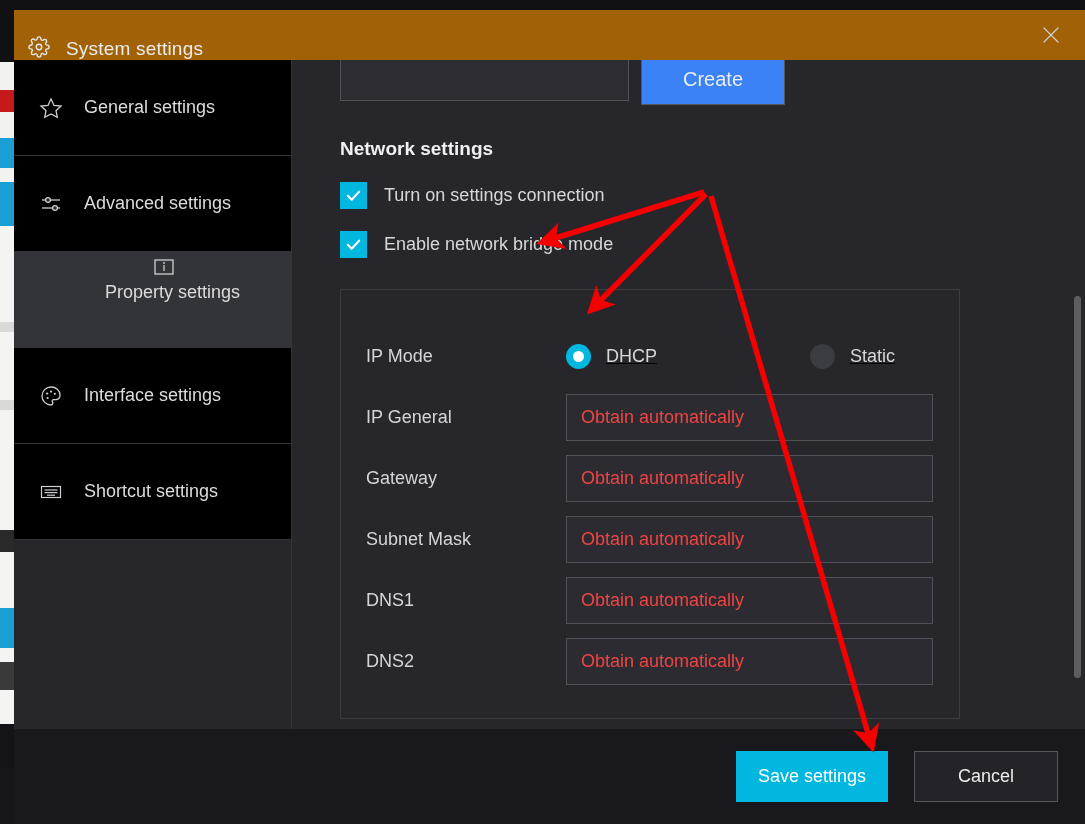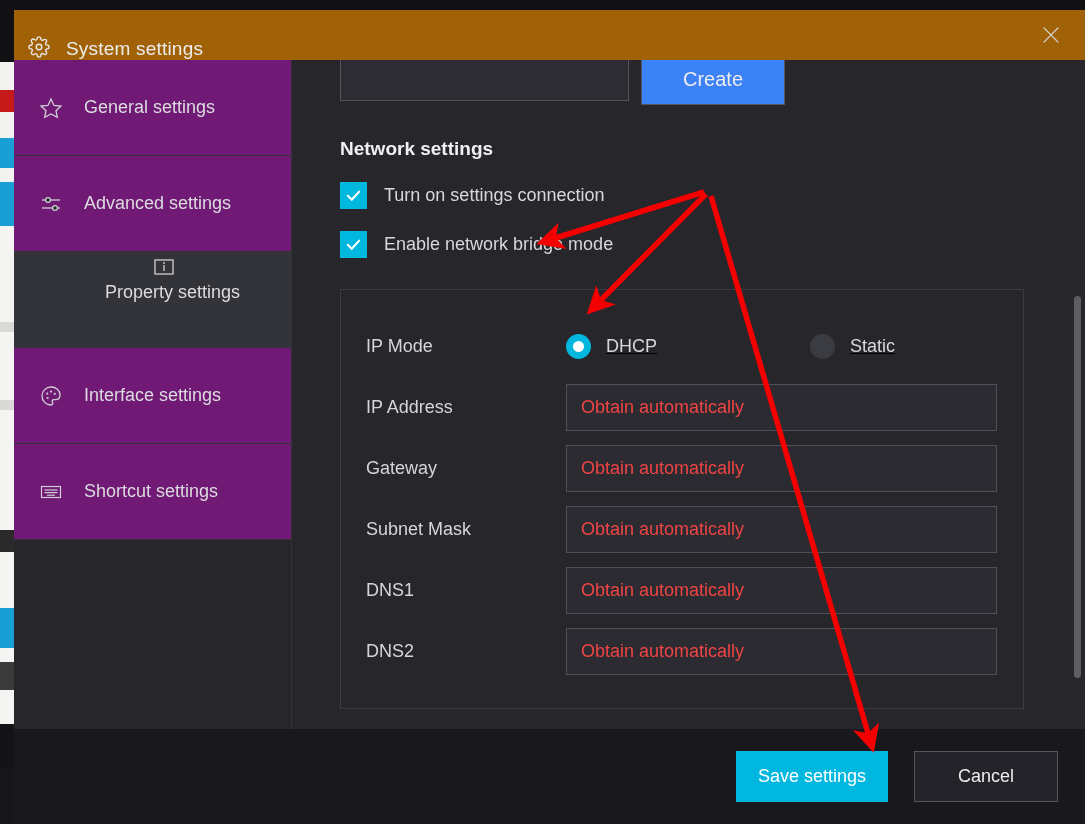--- a/index.html
+++ b/index.html
@@ -79,21 +79,21 @@
     flex-direction: column;
   }
   .side-item {
     height: 96px;
     display: flex;
     align-items: center;
     padding-left: 22px;
     border-bottom: 1px solid #323238;
     color: #d2d2d5;
     cursor: pointer;
-    background: #701a75;
+    background: #000000;
   }
   .side-item.active { background: #33333a; flex-direction: column; }
   .side-icon {
     width: 30px; height: 30px;
     display: flex; align-items: center; justify-content: center;
     color: #cfcfd3;
     flex: 0 0 30px;
   }
   .side-label { margin-left: 18px; font-size: 18px; color: #dcdcdf; }
   .sidebar-filler { flex: 1 1 auto; background: #26262b; }
@@ -154,22 +154,22 @@
     display: flex; align-items: center; justify-content: center;
     flex: 0 0 27px;
   }
   .checkline .label { margin-left: 17px; font-size: 18px; color: #d8d8db; }
 
   
   .ip-panel {
     margin-top: 31px;
     border: 1px solid #3c3c44;
     background: #26262b;
-    padding: 26px 26px 26px 25px;
-    width: 684px;
+    padding: 36px 26px 26px 25px;
+    width: 620px;
   }
   .ip-row {
     display: flex;
     align-items: center;
     min-height: 61px;
   }
   .ip-row .row-label {
     width: 200px;
     flex: 0 0 200px;
     font-size: 18px;
@@ -415,21 +415,21 @@
                   <span class="label">DHCP</span>
                 </label>
                 <label class="radio-item">
                   <span class="radio"></span>
                   <span class="label">Static</span>
                 </label>
               </div>
             </div>
 
             <div class="ip-row">
-              <span class="row-label">IP Address</span>
+              <span class="row-label">IP General</span>
               <div class="field placeholder">Obtain automatically</div>
             </div>
 
             <div class="ip-row">
               <span class="row-label">Gateway</span>
               <div class="field placeholder">Obtain automatically</div>
             </div>
 
             <div class="ip-row">
               <span class="row-label">Subnet Mask</span>

